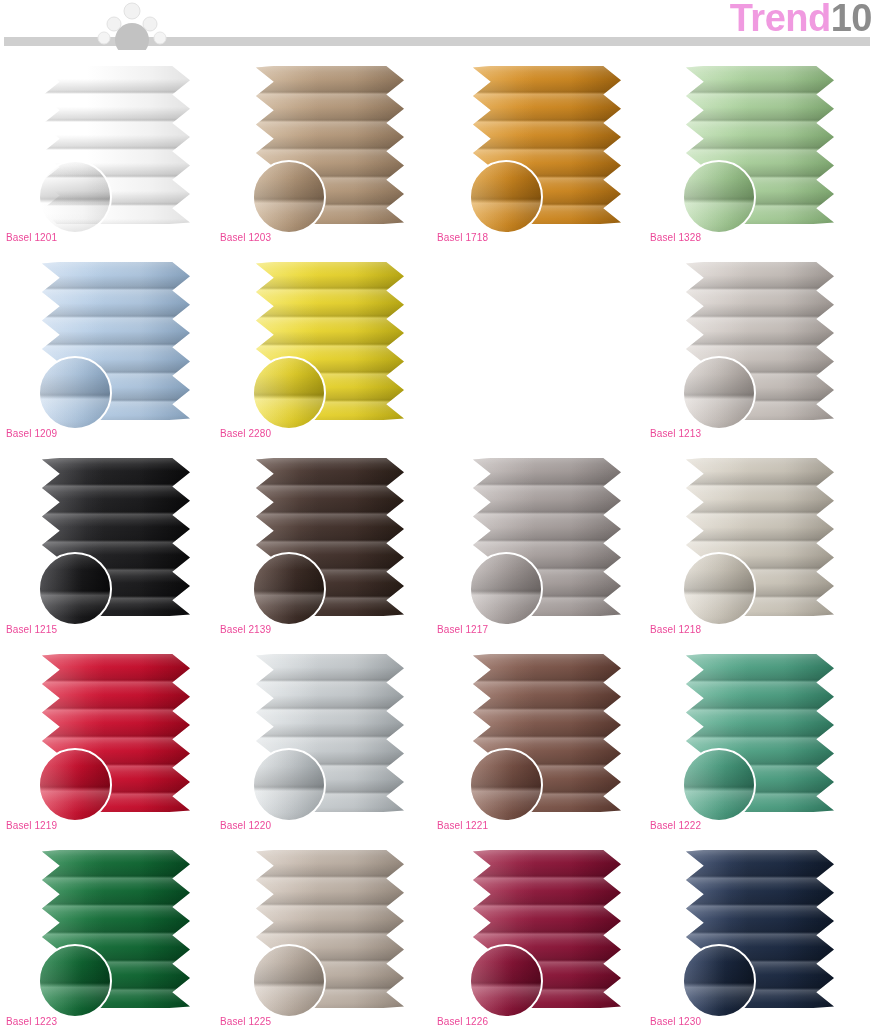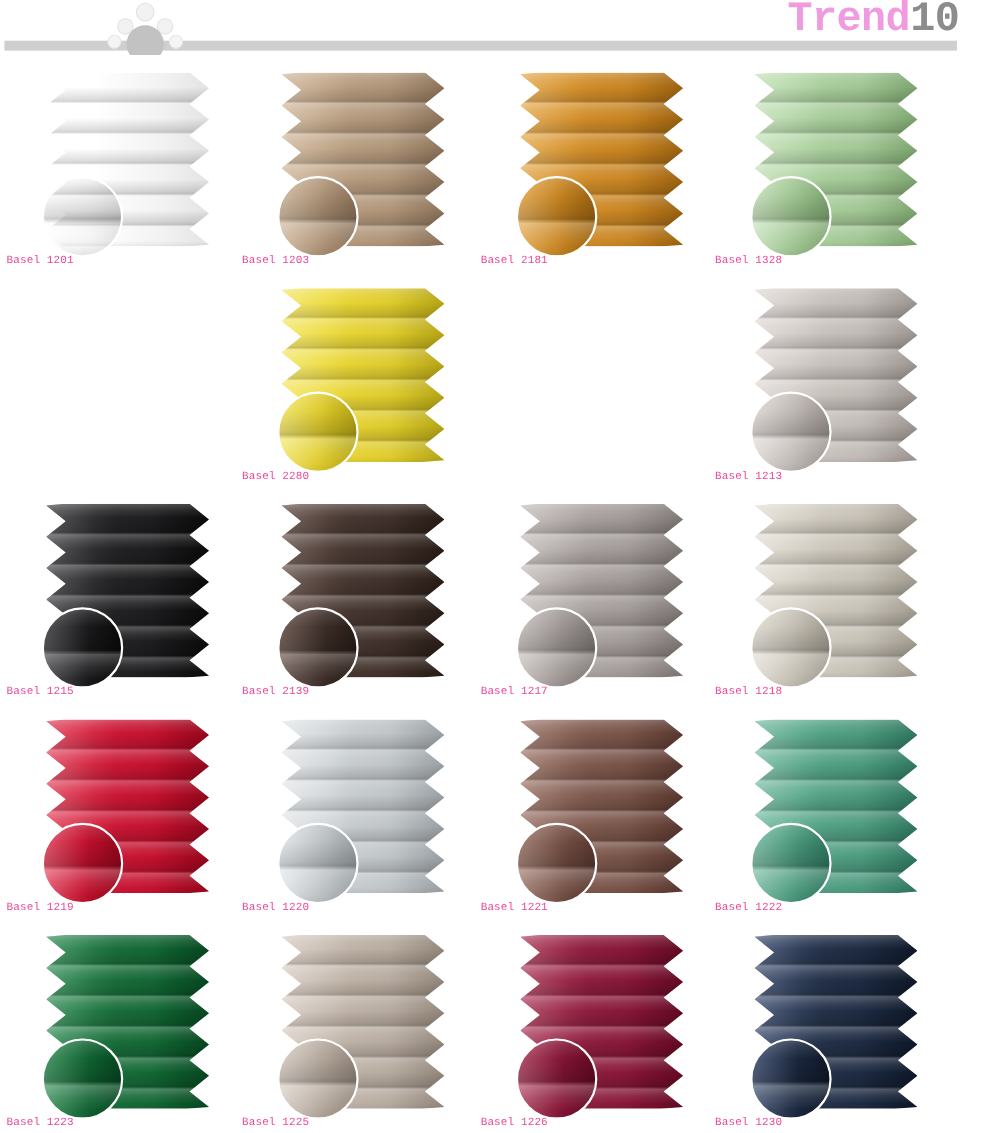--- a/index.html
+++ b/index.html
@@ -9,21 +9,20 @@
     background: #ffffff;
     font-family: "Liberation Sans", sans-serif;
     overflow: hidden;
   }
 
   #page {
     position: relative;
     width: 792px;
     height: 1030px;
     background: #ffffff;
-    font-family: Liberation Mono, monospace;
   }
 
   
   .header {
     position: relative;
     width: 896px;
     height: 56px;
   }
   .header-rule {
     position: absolute;
@@ -236,175 +235,188 @@
           <div class="swatch-wrap">
             <div class="pleat" style="background-image: linear-gradient(to right, rgb(226, 164, 67) 0%, rgb(209, 138, 34) 42%, rgb(209, 138, 34) 66%, rgb(176, 111, 18) 100%);">
               <div class="stripes"></div>
               <div class="sheen"></div>
             </div>
             <div class="detail" style="background-image: linear-gradient(to right, rgb(226, 164, 67) 0%, rgb(209, 138, 34) 50%, rgb(176, 111, 18) 100%);">
               <div class="stripes"></div>
               <div class="sheen"></div>
             </div>
           </div>
-          <div class="label">Basel 2181</div>
+          <div class="label">Basel 1718</div>
         </div>
         <div class="cell c3">
           <div class="swatch-wrap">
             <div class="pleat" style="background-image: linear-gradient(to right, rgb(194, 224, 182) 0%, rgb(168, 207, 154) 42%, rgb(168, 207, 154) 66%, rgb(140, 185, 124) 100%);">
               <div class="stripes"></div>
               <div class="sheen"></div>
             </div>
             <div class="detail" style="background-image: linear-gradient(to right, rgb(194, 224, 182) 0%, rgb(168, 207, 154) 50%, rgb(140, 185, 124) 100%);">
               <div class="stripes"></div>
               <div class="sheen"></div>
             </div>
           </div>
           <div class="label">Basel 1328</div>
-        </div>
-      </div>
-      <div class="row">
-        <div class="cell c1">
-          <div class="swatch-wrap">
-            <div class="pleat" style="background-image: linear-gradient(to right, rgb(243, 229, 94) 0%, rgb(233, 213, 47) 42%, rgb(233, 213, 47) 66%, rgb(203, 185, 22) 100%);">
-              <div class="stripes"></div>
-              <div class="sheen"></div>
-            </div>
-            <div class="detail" style="background-image: linear-gradient(to right, rgb(243, 229, 94) 0%, rgb(233, 213, 47) 50%, rgb(203, 185, 22) 100%);">
-              <div class="stripes"></div>
-              <div class="sheen"></div>
-            </div>
-          </div>
-          <div class="label">Basel 2280</div>
-        </div>
-        <div class="cell c3">
-          <div class="swatch-wrap">
-            <div class="pleat" style="background-image: linear-gradient(to right, rgb(222, 216, 212) 0%, rgb(201, 194, 189) 42%, rgb(201, 194, 189) 66%, rgb(174, 166, 161) 100%);">
-              <div class="stripes"></div>
-              <div class="sheen"></div>
-            </div>
-            <div class="detail" style="background-image: linear-gradient(to right, rgb(222, 216, 212) 0%, rgb(201, 194, 189) 50%, rgb(174, 166, 161) 100%);">
-              <div class="stripes"></div>
-              <div class="sheen"></div>
-            </div>
-          </div>
-          <div class="label">Basel 1213</div>
         </div>
       </div>
       <div class="row">
         <div class="cell c0">
           <div class="swatch-wrap">
-            <div class="pleat" style="background-image: linear-gradient(to right, rgb(58, 58, 62) 0%, rgb(29, 29, 31) 42%, rgb(29, 29, 31) 66%, rgb(11, 11, 12) 100%);">
-              <div class="stripes"></div>
-              <div class="sheen"></div>
-            </div>
-            <div class="detail" style="background-image: linear-gradient(to right, rgb(58, 58, 62) 0%, rgb(29, 29, 31) 50%, rgb(11, 11, 12) 100%);">
-              <div class="stripes"></div>
-              <div class="sheen"></div>
-            </div>
-          </div>
-          <div class="label">Basel 1215</div>
+            <div class="pleat" style="background-image: linear-gradient(to right, rgb(203, 220, 239) 0%, rgb(179, 203, 228) 42%, rgb(179, 203, 228) 66%, rgb(149, 179, 210) 100%);">
+              <div class="stripes"></div>
+              <div class="sheen"></div>
+            </div>
+            <div class="detail" style="background-image: linear-gradient(to right, rgb(203, 220, 239) 0%, rgb(179, 203, 228) 50%, rgb(149, 179, 210) 100%);">
+              <div class="stripes"></div>
+              <div class="sheen"></div>
+            </div>
+          </div>
+          <div class="label">Basel 1209</div>
         </div>
         <div class="cell c1">
           <div class="swatch-wrap">
-            <div class="pleat" style="background-image: linear-gradient(to right, rgb(93, 72, 64) 0%, rgb(67, 50, 44) 42%, rgb(67, 50, 44) 66%, rgb(45, 32, 25) 100%);">
-              <div class="stripes"></div>
-              <div class="sheen"></div>
-            </div>
-            <div class="detail" style="background-image: linear-gradient(to right, rgb(93, 72, 64) 0%, rgb(67, 50, 44) 50%, rgb(45, 32, 25) 100%);">
-              <div class="stripes"></div>
-              <div class="sheen"></div>
-            </div>
-          </div>
-          <div class="label">Basel 2139</div>
-        </div>
-        <div class="cell c2">
-          <div class="swatch-wrap">
-            <div class="pleat" style="background-image: linear-gradient(to right, rgb(194, 187, 185) 0%, rgb(168, 160, 158) 42%, rgb(168, 160, 158) 66%, rgb(141, 133, 131) 100%);">
-              <div class="stripes"></div>
-              <div class="sheen"></div>
-            </div>
-            <div class="detail" style="background-image: linear-gradient(to right, rgb(194, 187, 185) 0%, rgb(168, 160, 158) 50%, rgb(141, 133, 131) 100%);">
-              <div class="stripes"></div>
-              <div class="sheen"></div>
-            </div>
-          </div>
-          <div class="label">Basel 1217</div>
+            <div class="pleat" style="background-image: linear-gradient(to right, rgb(243, 229, 94) 0%, rgb(233, 213, 47) 42%, rgb(233, 213, 47) 66%, rgb(203, 185, 22) 100%);">
+              <div class="stripes"></div>
+              <div class="sheen"></div>
+            </div>
+            <div class="detail" style="background-image: linear-gradient(to right, rgb(243, 229, 94) 0%, rgb(233, 213, 47) 50%, rgb(203, 185, 22) 100%);">
+              <div class="stripes"></div>
+              <div class="sheen"></div>
+            </div>
+          </div>
+          <div class="label">Basel 2280</div>
         </div>
         <div class="cell c3">
           <div class="swatch-wrap">
-            <div class="pleat" style="background-image: linear-gradient(to right, rgb(226, 221, 211) 0%, rgb(207, 201, 189) 42%, rgb(207, 201, 189) 66%, rgb(181, 174, 161) 100%);">
-              <div class="stripes"></div>
-              <div class="sheen"></div>
-            </div>
-            <div class="detail" style="background-image: linear-gradient(to right, rgb(226, 221, 211) 0%, rgb(207, 201, 189) 50%, rgb(181, 174, 161) 100%);">
-              <div class="stripes"></div>
-              <div class="sheen"></div>
-            </div>
-          </div>
-          <div class="label">Basel 1218</div>
+            <div class="pleat" style="background-image: linear-gradient(to right, rgb(222, 216, 212) 0%, rgb(201, 194, 189) 42%, rgb(201, 194, 189) 66%, rgb(174, 166, 161) 100%);">
+              <div class="stripes"></div>
+              <div class="sheen"></div>
+            </div>
+            <div class="detail" style="background-image: linear-gradient(to right, rgb(222, 216, 212) 0%, rgb(201, 194, 189) 50%, rgb(174, 166, 161) 100%);">
+              <div class="stripes"></div>
+              <div class="sheen"></div>
+            </div>
+          </div>
+          <div class="label">Basel 1213</div>
         </div>
       </div>
       <div class="row">
         <div class="cell c0">
           <div class="swatch-wrap">
-            <div class="pleat" style="background-image: linear-gradient(to right, rgb(224, 58, 83) 0%, rgb(204, 17, 48) 42%, rgb(204, 17, 48) 66%, rgb(168, 7, 31) 100%);">
-              <div class="stripes"></div>
-              <div class="sheen"></div>
-            </div>
-            <div class="detail" style="background-image: linear-gradient(to right, rgb(224, 58, 83) 0%, rgb(204, 17, 48) 50%, rgb(168, 7, 31) 100%);">
-              <div class="stripes"></div>
-              <div class="sheen"></div>
-            </div>
-          </div>
-          <div class="label">Basel 1219</div>
+            <div class="pleat" style="background-image: linear-gradient(to right, rgb(58, 58, 62) 0%, rgb(29, 29, 31) 42%, rgb(29, 29, 31) 66%, rgb(11, 11, 12) 100%);">
+              <div class="stripes"></div>
+              <div class="sheen"></div>
+            </div>
+            <div class="detail" style="background-image: linear-gradient(to right, rgb(58, 58, 62) 0%, rgb(29, 29, 31) 50%, rgb(11, 11, 12) 100%);">
+              <div class="stripes"></div>
+              <div class="sheen"></div>
+            </div>
+          </div>
+          <div class="label">Basel 1215</div>
         </div>
         <div class="cell c1">
           <div class="swatch-wrap">
-            <div class="pleat" style="background-image: linear-gradient(to right, rgb(226, 230, 232) 0%, rgb(200, 205, 208) 42%, rgb(200, 205, 208) 66%, rgb(171, 178, 182) 100%);">
-              <div class="stripes"></div>
-              <div class="sheen"></div>
-            </div>
-            <div class="detail" style="background-image: linear-gradient(to right, rgb(226, 230, 232) 0%, rgb(200, 205, 208) 50%, rgb(171, 178, 182) 100%);">
-              <div class="stripes"></div>
-              <div class="sheen"></div>
-            </div>
-          </div>
-          <div class="label">Basel 1220</div>
+            <div class="pleat" style="background-image: linear-gradient(to right, rgb(93, 72, 64) 0%, rgb(67, 50, 44) 42%, rgb(67, 50, 44) 66%, rgb(45, 32, 25) 100%);">
+              <div class="stripes"></div>
+              <div class="sheen"></div>
+            </div>
+            <div class="detail" style="background-image: linear-gradient(to right, rgb(93, 72, 64) 0%, rgb(67, 50, 44) 50%, rgb(45, 32, 25) 100%);">
+              <div class="stripes"></div>
+              <div class="sheen"></div>
+            </div>
+          </div>
+          <div class="label">Basel 2139</div>
         </div>
         <div class="cell c2">
           <div class="swatch-wrap">
-            <div class="pleat" style="background-image: linear-gradient(to right, rgb(150, 110, 97) 0%, rgb(125, 86, 74) 42%, rgb(125, 86, 74) 66%, rgb(100, 63, 53) 100%);">
-              <div class="stripes"></div>
-              <div class="sheen"></div>
-            </div>
-            <div class="detail" style="background-image: linear-gradient(to right, rgb(150, 110, 97) 0%, rgb(125, 86, 74) 50%, rgb(100, 63, 53) 100%);">
-              <div class="stripes"></div>
-              <div class="sheen"></div>
-            </div>
-          </div>
-          <div class="label">Basel 1221</div>
+            <div class="pleat" style="background-image: linear-gradient(to right, rgb(194, 187, 185) 0%, rgb(168, 160, 158) 42%, rgb(168, 160, 158) 66%, rgb(141, 133, 131) 100%);">
+              <div class="stripes"></div>
+              <div class="sheen"></div>
+            </div>
+            <div class="detail" style="background-image: linear-gradient(to right, rgb(194, 187, 185) 0%, rgb(168, 160, 158) 50%, rgb(141, 133, 131) 100%);">
+              <div class="stripes"></div>
+              <div class="sheen"></div>
+            </div>
+          </div>
+          <div class="label">Basel 1217</div>
         </div>
         <div class="cell c3">
           <div class="swatch-wrap">
-            <div class="pleat" style="background-image: linear-gradient(to right, rgb(112, 184, 158) 0%, rgb(79, 161, 132) 42%, rgb(79, 161, 132) 66%, rgb(53, 134, 106) 100%);">
-              <div class="stripes"></div>
-              <div class="sheen"></div>
-            </div>
-            <div class="detail" style="background-image: linear-gradient(to right, rgb(112, 184, 158) 0%, rgb(79, 161, 132) 50%, rgb(53, 134, 106) 100%);">
-              <div class="stripes"></div>
-              <div class="sheen"></div>
-            </div>
-          </div>
-          <div class="label">Basel 1222</div>
+            <div class="pleat" style="background-image: linear-gradient(to right, rgb(226, 221, 211) 0%, rgb(207, 201, 189) 42%, rgb(207, 201, 189) 66%, rgb(181, 174, 161) 100%);">
+              <div class="stripes"></div>
+              <div class="sheen"></div>
+            </div>
+            <div class="detail" style="background-image: linear-gradient(to right, rgb(226, 221, 211) 0%, rgb(207, 201, 189) 50%, rgb(181, 174, 161) 100%);">
+              <div class="stripes"></div>
+              <div class="sheen"></div>
+            </div>
+          </div>
+          <div class="label">Basel 1218</div>
         </div>
       </div>
       <div class="row">
         <div class="cell c0">
           <div class="swatch-wrap">
+            <div class="pleat" style="background-image: linear-gradient(to right, rgb(224, 58, 83) 0%, rgb(204, 17, 48) 42%, rgb(204, 17, 48) 66%, rgb(168, 7, 31) 100%);">
+              <div class="stripes"></div>
+              <div class="sheen"></div>
+            </div>
+            <div class="detail" style="background-image: linear-gradient(to right, rgb(224, 58, 83) 0%, rgb(204, 17, 48) 50%, rgb(168, 7, 31) 100%);">
+              <div class="stripes"></div>
+              <div class="sheen"></div>
+            </div>
+          </div>
+          <div class="label">Basel 1219</div>
+        </div>
+        <div class="cell c1">
+          <div class="swatch-wrap">
+            <div class="pleat" style="background-image: linear-gradient(to right, rgb(226, 230, 232) 0%, rgb(200, 205, 208) 42%, rgb(200, 205, 208) 66%, rgb(171, 178, 182) 100%);">
+              <div class="stripes"></div>
+              <div class="sheen"></div>
+            </div>
+            <div class="detail" style="background-image: linear-gradient(to right, rgb(226, 230, 232) 0%, rgb(200, 205, 208) 50%, rgb(171, 178, 182) 100%);">
+              <div class="stripes"></div>
+              <div class="sheen"></div>
+            </div>
+          </div>
+          <div class="label">Basel 1220</div>
+        </div>
+        <div class="cell c2">
+          <div class="swatch-wrap">
+            <div class="pleat" style="background-image: linear-gradient(to right, rgb(150, 110, 97) 0%, rgb(125, 86, 74) 42%, rgb(125, 86, 74) 66%, rgb(100, 63, 53) 100%);">
+              <div class="stripes"></div>
+              <div class="sheen"></div>
+            </div>
+            <div class="detail" style="background-image: linear-gradient(to right, rgb(150, 110, 97) 0%, rgb(125, 86, 74) 50%, rgb(100, 63, 53) 100%);">
+              <div class="stripes"></div>
+              <div class="sheen"></div>
+            </div>
+          </div>
+          <div class="label">Basel 1221</div>
+        </div>
+        <div class="cell c3">
+          <div class="swatch-wrap">
+            <div class="pleat" style="background-image: linear-gradient(to right, rgb(112, 184, 158) 0%, rgb(79, 161, 132) 42%, rgb(79, 161, 132) 66%, rgb(53, 134, 106) 100%);">
+              <div class="stripes"></div>
+              <div class="sheen"></div>
+            </div>
+            <div class="detail" style="background-image: linear-gradient(to right, rgb(112, 184, 158) 0%, rgb(79, 161, 132) 50%, rgb(53, 134, 106) 100%);">
+              <div class="stripes"></div>
+              <div class="sheen"></div>
+            </div>
+          </div>
+          <div class="label">Basel 1222</div>
+        </div>
+      </div>
+      <div class="row">
+        <div class="cell c0">
+          <div class="swatch-wrap">
             <div class="pleat" style="background-image: linear-gradient(to right, rgb(44, 138, 81) 0%, rgb(19, 107, 54) 42%, rgb(19, 107, 54) 66%, rgb(6, 80, 36) 100%);">
               <div class="stripes"></div>
               <div class="sheen"></div>
             </div>
             <div class="detail" style="background-image: linear-gradient(to right, rgb(44, 138, 81) 0%, rgb(19, 107, 54) 50%, rgb(6, 80, 36) 100%);">
               <div class="stripes"></div>
               <div class="sheen"></div>
             </div>
           </div>
           <div class="label">Basel 1223</div>

